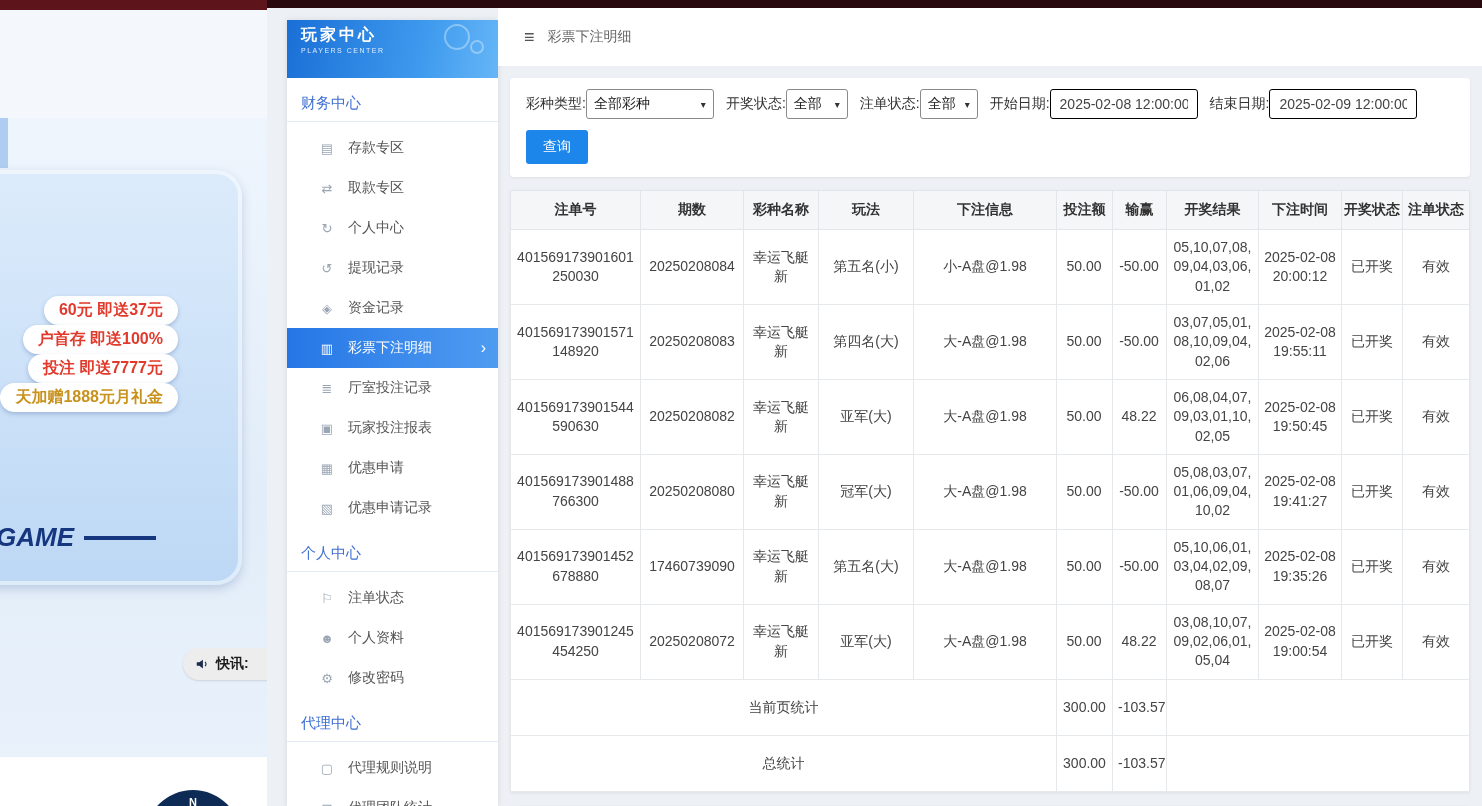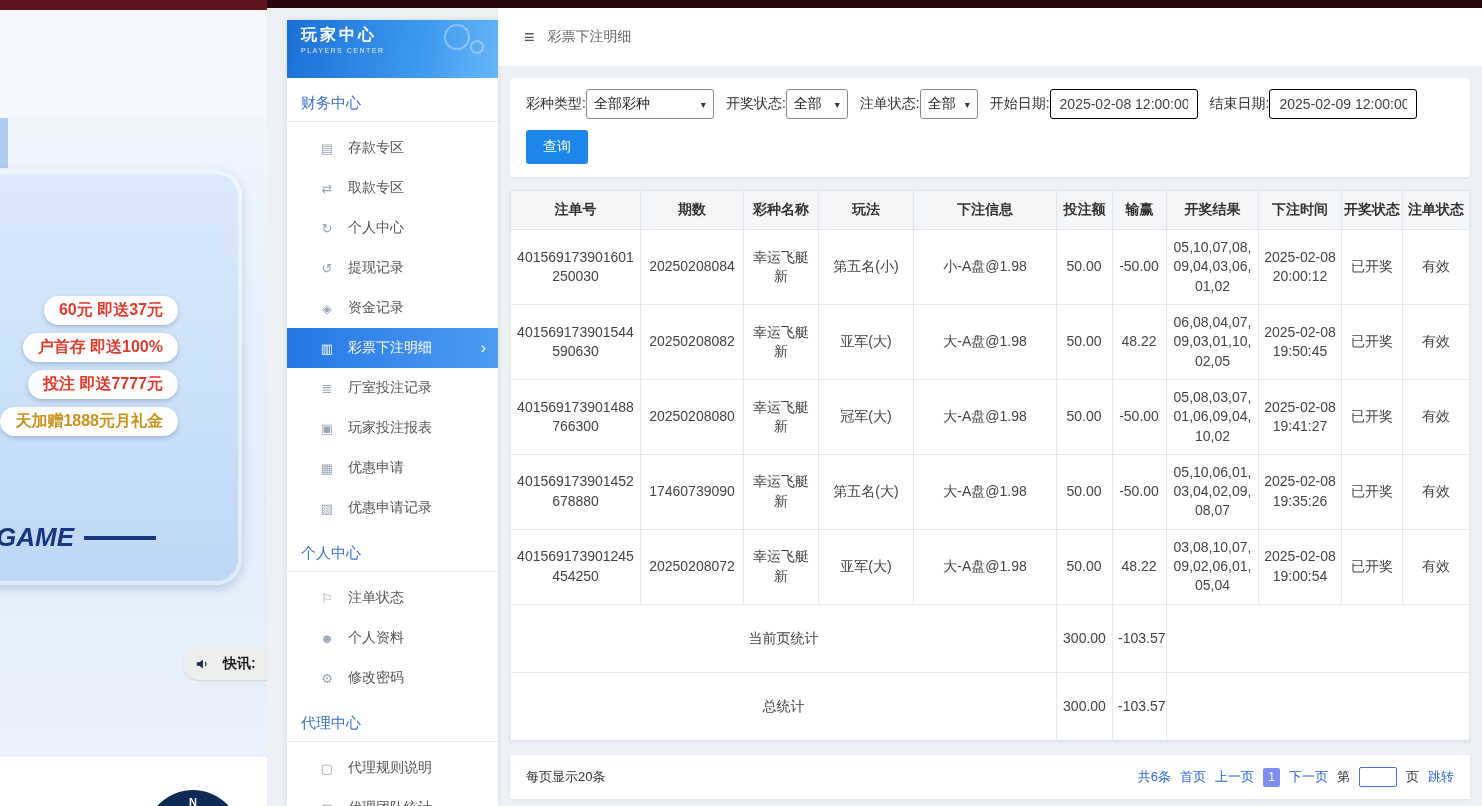--- a/index.html
+++ b/index.html
@@ -13,31 +13,31 @@
     letter-spacing:-2px; color:#d9a824; text-shadow:1px 1px 0 #a87a10, 2px 3px 3px rgba(0,0,0,.18); white-space:nowrap; }
   .bg-mid { position:absolute; left:0; top:118px; width:280px; height:690px;
     background:linear-gradient(180deg,#eef5fd 0%,#e2edf9 55%,#eaf2fb 100%); }
   .side-strip { position:absolute; left:0; top:118px; width:8px; height:50px; background:#aecdf0; }
 
   .banner { position:absolute; left:-34px; top:170px; width:276px; height:415px; border-radius:26px;
     background:linear-gradient(180deg,#dcebfb 0%,#bdd8f5 100%);
     box-shadow:inset 0 0 0 4px rgba(255,255,255,.5), 0 4px 10px rgba(70,100,160,.25); overflow:hidden; }
   .banner-title { position:absolute; left:44px; top:22px; font-size:58px; font-weight:900; font-style:italic;
     color:#3f6cd8; text-shadow:2px 2px 0 #ffffff, 5px 6px 5px rgba(40,70,150,.35); white-space:nowrap; }
-  .pill-stack { position:absolute; right:64px; top:126px; display:flex; flex-direction:column; align-items:flex-end; gap:8px; }
+  .pill-stack { position:absolute; right:64px; top:126px; display:flex; flex-direction:column; align-items:flex-end; gap:0; }
   .pill { background:#ffffff; border-radius:16px; padding:4px 15px; font-size:16px; font-weight:bold;
     white-space:nowrap; box-shadow:0 2px 4px rgba(60,90,150,.3); }
   .pill-red { color:#e13a2c; }
   .pill-gold { color:#c9921d; }
   .sub-logo { position:absolute; left:4px; top:352px; font-size:26px; font-style:italic; font-weight:900;
     color:#16367f; white-space:nowrap; display:flex; align-items:center; gap:10px; }
   .sub-logo-dash { display:inline-block; width:72px; height:4px; background:#16367f; }
 
   .ticker { position:absolute; left:183px; top:648px; width:130px; height:32px; background:#ededee;
-    border-radius:16px; display:flex; align-items:center; padding:0 12px; gap:14px;
+    border-radius:16px; display:flex; align-items:center; padding:0 12px; gap:7px;
     box-shadow:0 1px 2px rgba(0,0,0,.12); }
   .ticker-label { font-size:14px; font-weight:bold; color:#1e1e1e; white-space:nowrap; }
 
   .bottom-card { position:absolute; left:-20px; top:757px; width:310px; height:130px; background:#ffffff; border-radius:22px; }
   .badge-circle { position:absolute; left:165px; top:33px; width:96px; height:96px; border-radius:50%;
     background:#0d2b55; display:flex; justify-content:center; align-items:flex-start; padding-top:6px;
     color:#ffffff; font-size:11px; font-weight:bold; }
 
   
   .backdrop { position:absolute; left:267px; top:0; right:0; bottom:0; background:rgba(8,4,6,.62); z-index:5; }
@@ -81,21 +81,21 @@
     color:#444444; width:148px; font-family:inherit; background:#ffffff; }
   .query-btn { margin-top:11px; background:#1d86ea; color:#ffffff; border:none; border-radius:3px;
     padding:8px 17px; font-size:14px; cursor:pointer; }
 
   .table-wrap { margin-top:13px; background:#ffffff; box-shadow:0 1px 3px rgba(0,0,0,.07); }
   table { width:100%; border-collapse:collapse; table-layout:fixed; font-size:14px; color:#444444; }
   th { background:#f5f6f8; font-weight:bold; color:#333333; border:1px solid #e2e5e9; padding:10px 2px; text-align:center; }
   td { border:1px solid #e6e9ec; padding:8px 5px; text-align:center; vertical-align:middle; line-height:1.38; }
   td.num { text-align:center; padding-right:6px; }
   td.break { word-break:break-all; }
-  tr.summary td { padding:24px 5px; }
+  tr.summary td { padding:18px 5px; }
 
   .pager { margin-top:14px; background:#ffffff; height:44px; display:flex; align-items:center;
     justify-content:space-between; padding:0 16px; box-shadow:0 1px 3px rgba(0,0,0,.07);
     font-size:13px; color:#333333; }
   .pager-right { display:flex; align-items:center; gap:9px; }
   .plink { color:#2a64da; cursor:pointer; }
   .ptotal { color:#2a64da; }
   .pcur { background:#7d8df0; color:#ffffff; min-width:17px; height:19px; display:flex; align-items:center;
     justify-content:center; border-radius:2px; font-size:12px; padding:0 3px; }
   .jump-input { width:38px; height:20px; border:1px solid #4a72d8; border-radius:2px; font-size:12px; padding:0 3px; }
@@ -295,20 +295,33 @@
                 <td>第五名(小)</td>
                 <td>小-A盘@1.98</td>
                 <td class="num">50.00</td>
                 <td class="num">-50.00</td>
                 <td class="break">05,10,07,08,09,04,03,06,01,02</td>
                 <td>2025-02-08 20:00:12</td>
                 <td>已开奖</td>
                 <td>有效</td>
               </tr>
               <tr>
+                <td class="break">401569173901571148920</td>
+                <td>20250208083</td>
+                <td>幸运飞艇新</td>
+                <td>第四名(大)</td>
+                <td>大-A盘@1.98</td>
+                <td class="num">50.00</td>
+                <td class="num">-50.00</td>
+                <td class="break">03,07,05,01,08,10,09,04,02,06</td>
+                <td>2025-02-08 19:55:11</td>
+                <td>已开奖</td>
+                <td>有效</td>
+              </tr>
+              <tr>
                 <td class="break">401569173901544590630</td>
                 <td>20250208082</td>
                 <td>幸运飞艇新</td>
                 <td>亚军(大)</td>
                 <td>大-A盘@1.98</td>
                 <td class="num">50.00</td>
                 <td class="num">48.22</td>
                 <td class="break">06,08,04,07,09,03,01,10,02,05</td>
                 <td>2025-02-08 19:50:45</td>
                 <td>已开奖</td>

